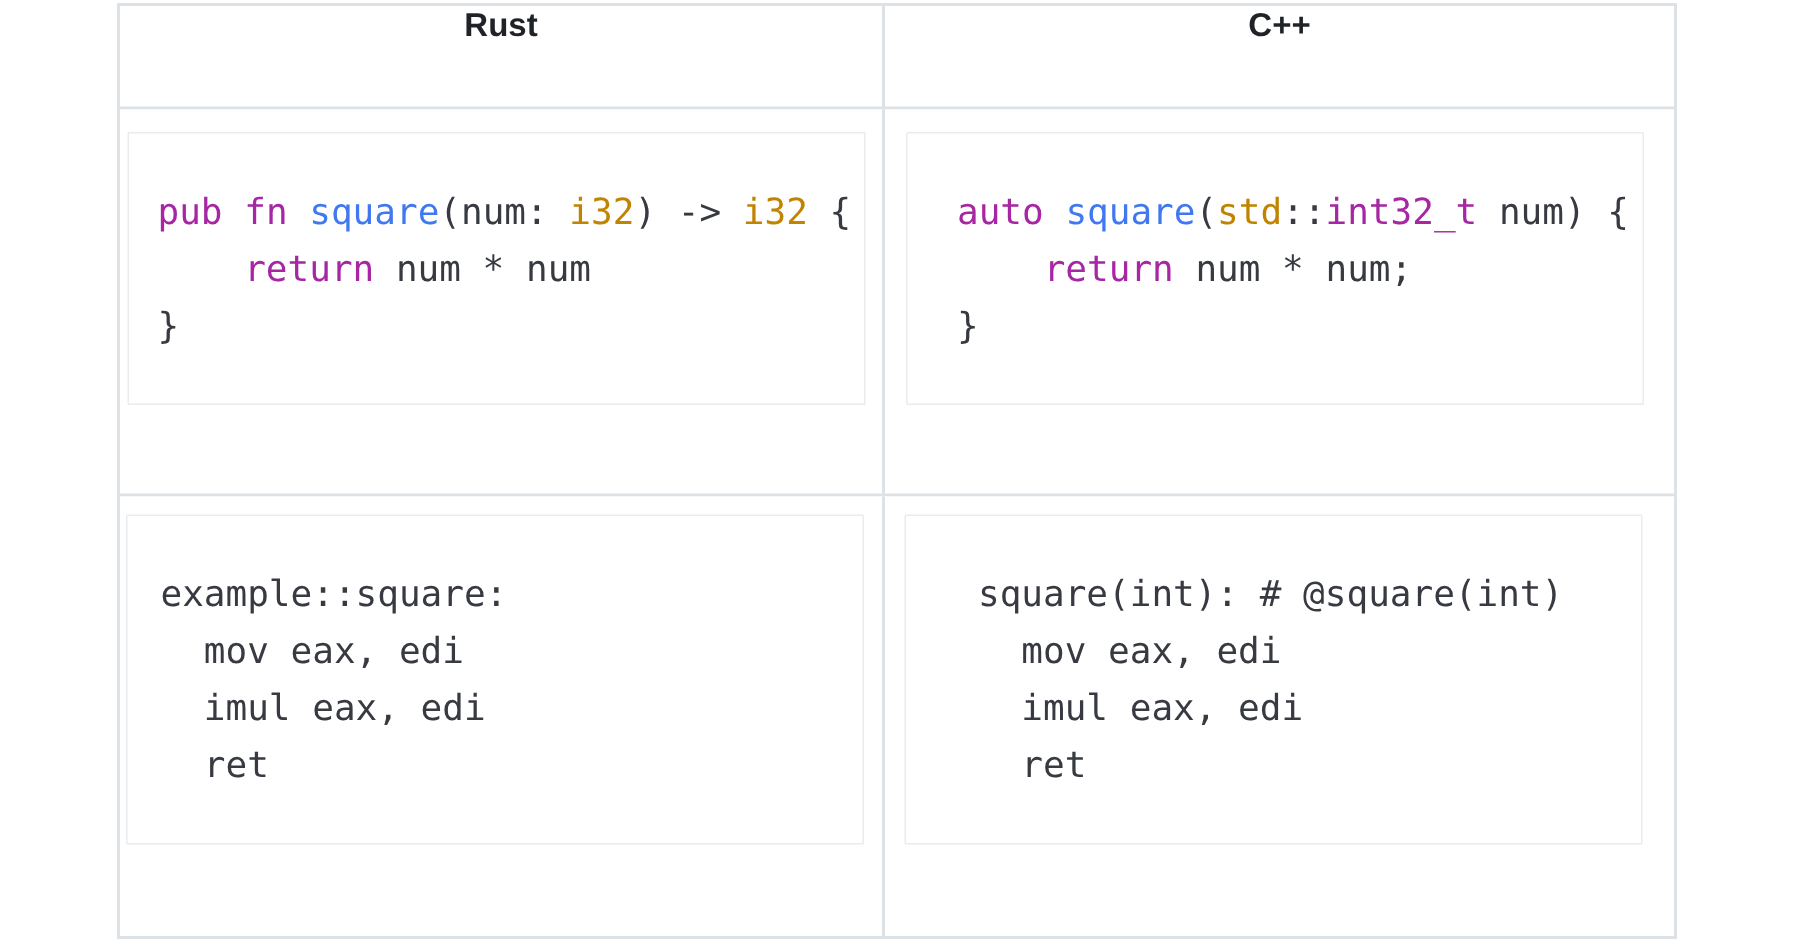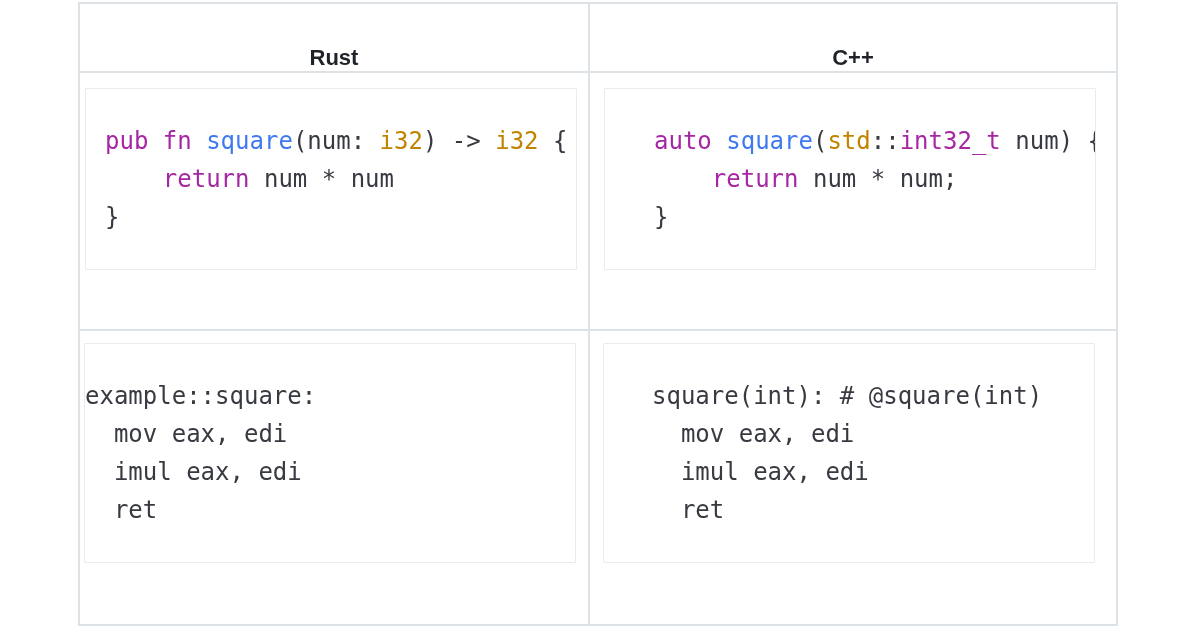--- a/index.html
+++ b/index.html
@@ -19,21 +19,21 @@
     background: #ffffff;
     display: grid;
     grid-template-columns: 510px 1fr;
     grid-template-rows: 69px 258px 293px;
   }
   .cell { background: #ffffff; }
   .col-left  { border-right: 2px solid #dde2e6; }
   .row-head, .row-src { border-bottom: 2px solid #dde2e6; }
 
   .cell-header {
-    display: flex; align-items: flex-end; justify-content: center;
+    display: flex; align-items: flex-start; justify-content: center;
     font-family: "Liberation Sans", sans-serif;
     font-weight: bold;
     font-size: 22px;
     color: #1f2328;
   }
 
   .codebox {
     border: 1px solid #e9ecee;
     background: #ffffff;
     border-radius: 1px;
@@ -43,22 +43,22 @@
     color: #383a42;
     white-space: pre;
     overflow: hidden;
     padding-top: 33px;
     width: 492px;
   }
   .codebox .line { height: 38px; white-space: pre; }
 
   
   .box-rust-src { margin: 15px 0 0 5px;  height: 182px; padding-left: 19px; }
-  .box-cpp-src  { margin: 15px 0 0 14px; height: 182px; padding-left: 49px; }
-  .box-rust-asm { margin: 12px 0 0 4px;  height: 220px; }
+  .box-cpp-src  { margin: 15px 0 0 14px; height: 182px; padding-left: 33px; }
+  .box-rust-asm { margin: 12px 0 0 4px;  height: 220px; padding-left: 22px; }
   .box-cpp-asm  { margin: 12px 0 0 13px; height: 220px; padding-left: 48px; }
 
   
   .tok-kw { color: #a626a4; }
   .tok-fn { color: #4078f2; }
   .tok-ty { color: #c18401; }
   .tok-pl { color: #383a42; }
 </style>
 </head>
 <body>

